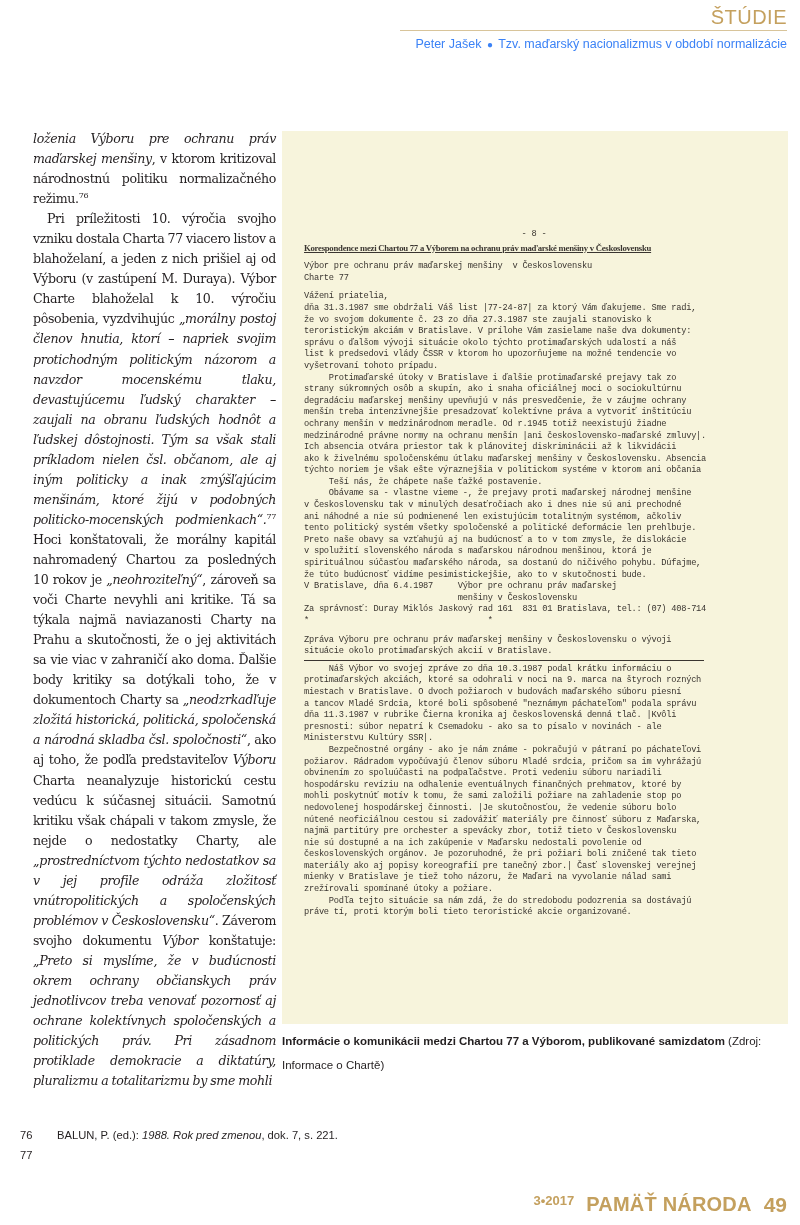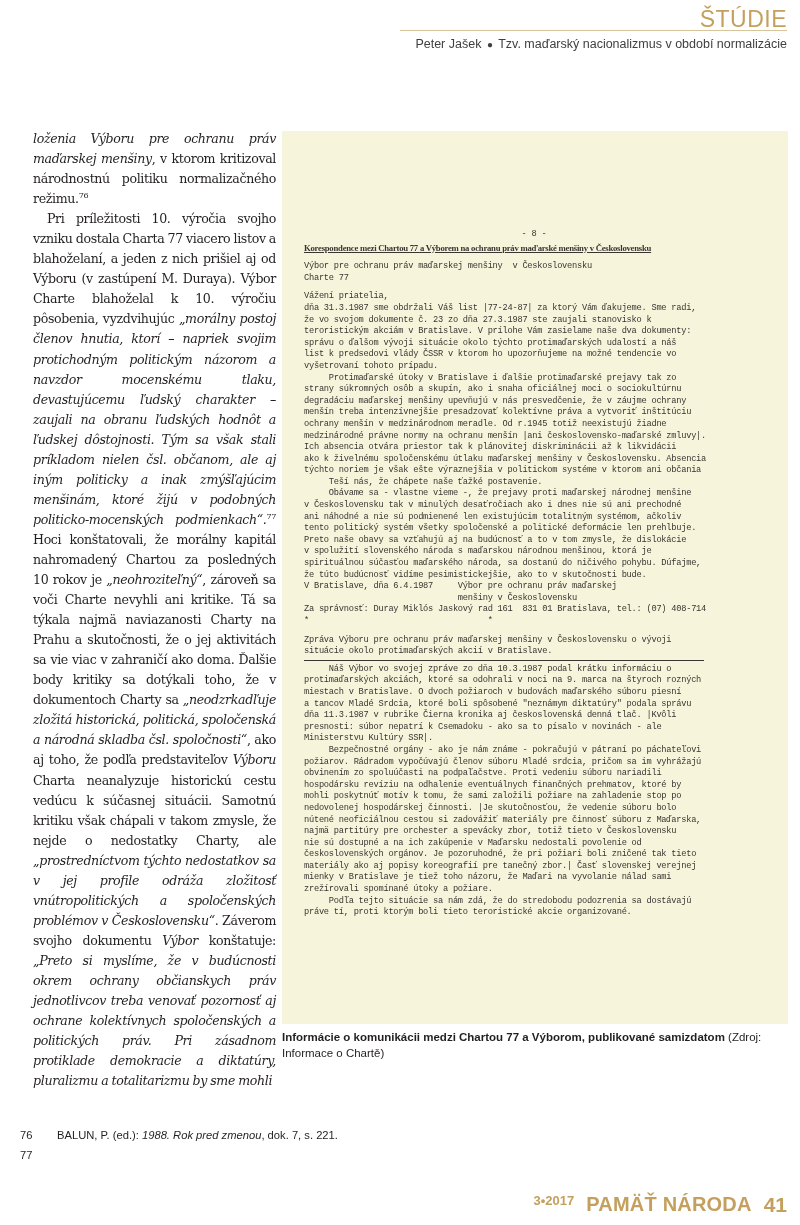--- a/index.html
+++ b/index.html
@@ -1,37 +1,37 @@
 <!DOCTYPE html>
 <html><head>
 <meta charset="utf-8">
 <style>
   html, body { margin:0; padding:0; background:#ffffff; }
   body { width:800px; height:1225px; position:relative; overflow:hidden; font-family:"DejaVu Serif", serif; color:#231f20; }
 
-  .hdr-section { position:absolute; right:13px; top:6px; font-family:"Liberation Sans", sans-serif; font-size:23px; color:#c4a05e; letter-spacing:0.5px; }
+  .hdr-section { position:absolute; right:13px; top:6px; font-family:"Liberation Sans", sans-serif; font-size:20px; color:#c4a05e; letter-spacing:0.5px; }
   .hdr-rule { position:absolute; left:400px; right:13px; top:30px; border-top:1px solid #d8c49a; }
-  .hdr-running { position:absolute; right:13px; top:37px; font-family:"Liberation Sans", sans-serif; font-size:12.5px; color:#404040; white-space:nowrap; }
+  .hdr-running { position:absolute; right:13px; top:37px; font-family:"Liberation Sans", sans-serif; font-size:12.5px; color:#3b82f6; white-space:nowrap; }
   .hdr-running .dot { font-size:10px; margin:0 2px; }
 
   .col-left { position:absolute; left:33px; top:129px; width:243px; font-family:"DejaVu Serif", serif; font-size:12.6px; line-height:20.05px; color:#231f20; text-align:justify; hyphens:manual; letter-spacing:-0.35px; word-spacing:-0.5px; }
   .col-left p { margin:0; }
   .col-left p.indent { text-indent:14px; }
   .col-left i { font-style:italic; }
   .col-left sup { font-size:8px; line-height:0; vertical-align:super; }
 
   .doc-image { position:absolute; left:282px; top:131px; width:506px; height:893px; background:#f7f4dc; overflow:hidden; }
   .doc-inner { position:absolute; left:22px; top:98px; width:460px; font-family:"Liberation Mono", monospace; font-size:8.7px; line-height:11.6px; color:#3a3530; letter-spacing:-0.25px; }
   .doc-inner .line { white-space:pre; display:block; }
   .doc-inner .pagenum { text-align:center; display:block; margin-bottom:2px; }
   .doc-inner .title-u { text-decoration:underline; font-weight:bold; display:block;font-family:Liberation Serif, serif; }
   .doc-inner .gap { height:7px; }
   .doc-inner .rule { border-top:1px solid #3a3530; width:400px; margin:2px 0 3px 0; }
 
-  .caption { position:absolute; left:282px; top:1029px; width:506px; font-family:"Liberation Sans", sans-serif; font-size:11.5px; line-height:16px; color:#231f20; }
+  .caption { position:absolute; left:282px; top:1029px; width:506px; font-family:"Liberation Sans", sans-serif; font-size:11.5px; line-height:24px; color:#231f20; }
   .caption b { font-weight:bold; }
 
   .footnotes { position:absolute; left:20px; top:1125px; width:770px; font-family:"Liberation Sans", sans-serif; font-size:11.2px; line-height:20px; color:#231f20; }
   .fn { display:flex; }
   .fn .num { width:37px; flex:0 0 37px; }
   .fn i { font-style:italic; }
 
   .footer { position:absolute; right:13px; top:1193px; font-family:"Liberation Sans", sans-serif; color:#c4a05e; white-space:nowrap; display:flex; align-items:flex-start; }
   .footer .issue { font-size:13px; font-weight:bold; }
   .footer .mag { font-size:20px; font-weight:bold; margin-left:12px; letter-spacing:0.2px; }
@@ -93,21 +93,21 @@
         <div class="line">                               menšiny v Československu</div>
         <div class="line">Za správnosť: Duray Miklós Jaskový rad 161  831 01 Bratislava, tel.: (07) 408-714</div>
         <div class="line">*                                    *</div>
         <div class="gap"></div>
         <div class="line">Zpráva Výboru pre ochranu práv maďarskej menšiny v Československu o vývoji</div>
         <div class="line">situácie okolo protimaďarských akcií v Bratislave.</div>
         <div class="rule"></div>
         <div class="line">     Náš Výbor vo svojej zpráve zo dňa 10.3.1987 podal krátku informáciu o</div>
         <div class="line">protimaďarských akciách, ktoré sa odohrali v noci na 9. marca na štyroch rozných</div>
         <div class="line">miestach v Bratislave. O dvoch požiaroch v budovách maďarského súboru piesní</div>
-        <div class="line">a tancov Mladé Srdcia, ktoré boli spôsobené "neznámym diktatúry" podala správu</div>
+        <div class="line">a tancov Mladé Srdcia, ktoré boli spôsobené "neznámym páchateľom" podala správu</div>
         <div class="line">dňa 11.3.1987 v rubrike Čierna kronika aj československá denná tlač. |Kvôli</div>
         <div class="line">presnosti: súbor nepatrí k Csemadoku - ako sa to písalo v novinách - ale</div>
         <div class="line">Ministerstvu Kultúry SSR|.</div>
         <div class="line">     Bezpečnostné orgány - ako je nám známe - pokračujú v pátraní po páchateľovi</div>
         <div class="line">požiarov. Rádradom vypočúvajú členov súboru Mladé srdcia, pričom sa im vyhrážajú</div>
         <div class="line">obvinením zo spoluúčasti na podpaľačstve. Proti vedeniu súboru nariadili</div>
         <div class="line">hospodársku revíziu na odhalenie eventuálnych finančných prehmatov, ktoré by</div>
         <div class="line">mohli poskytnúť motív k tomu, že sami založili požiare na zahladenie stop po</div>
         <div class="line">nedovolenej hospodárskej činnosti. |Je skutočnosťou, že vedenie súboru bolo</div>
         <div class="line">nútené neoficiálnou cestou si zadovážiť materiály pre činnosť súboru z Maďarska,</div>
@@ -133,14 +133,14 @@
     <span><span>BALUN, P. (ed.): </span><i>1988. Rok pred zmenou</i><span>, dok. 7, s. 221.</span></span>
   </div>
   <div class="fn">
     <span class="num">77</span>
   </div>
 </div>
 
 <div class="footer">
   <span class="issue">3•2017</span>
   <span class="mag">PAMÄŤ NÁRODA</span>
-  <span class="pg">41</span>
+  <span class="pg">49</span>
 </div>
 
 </body></html>

